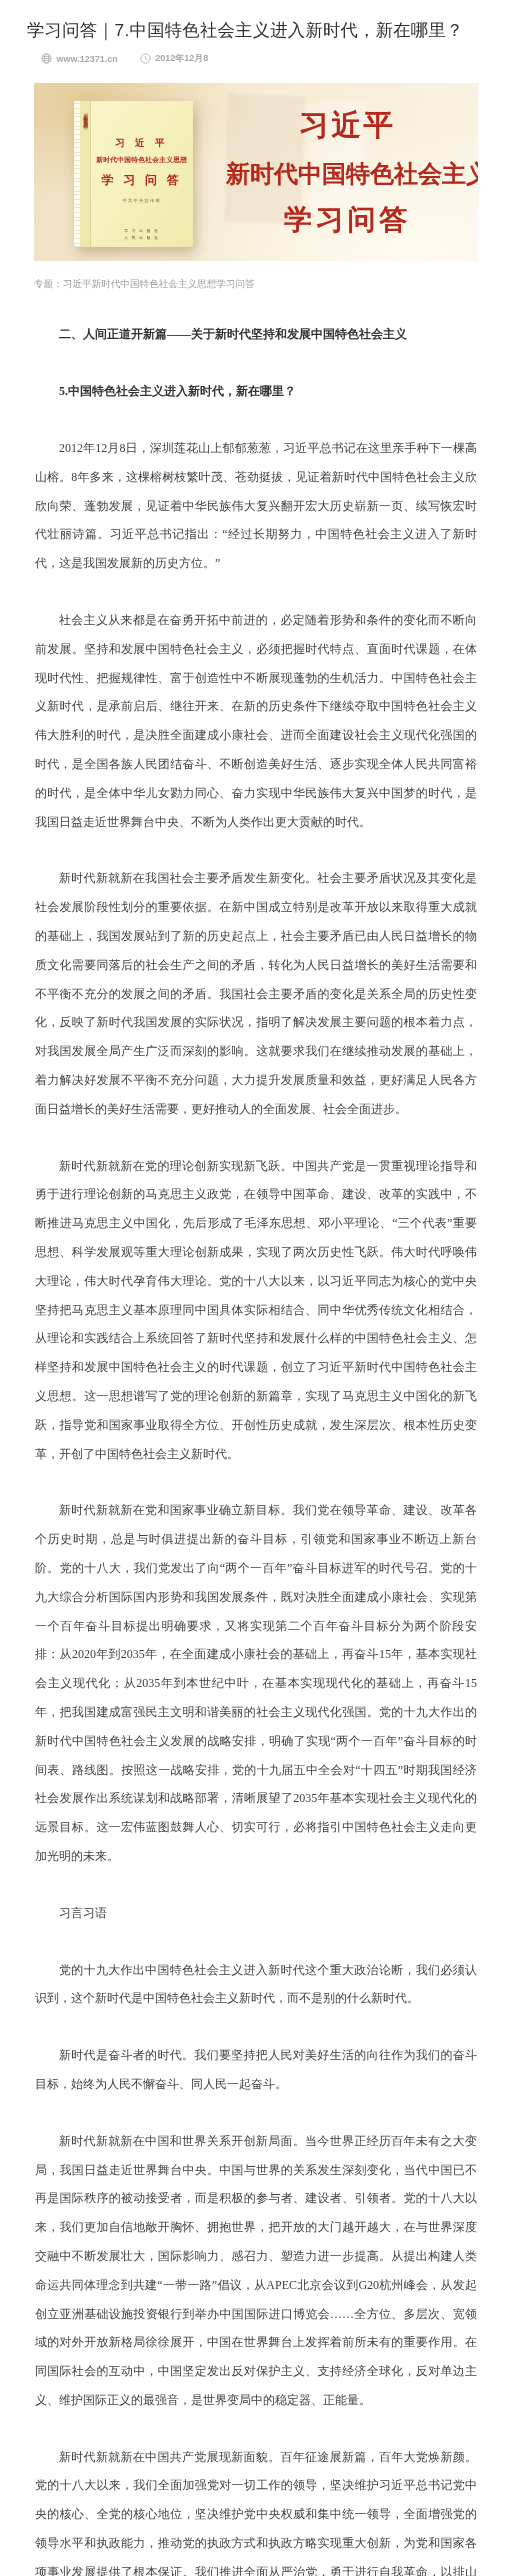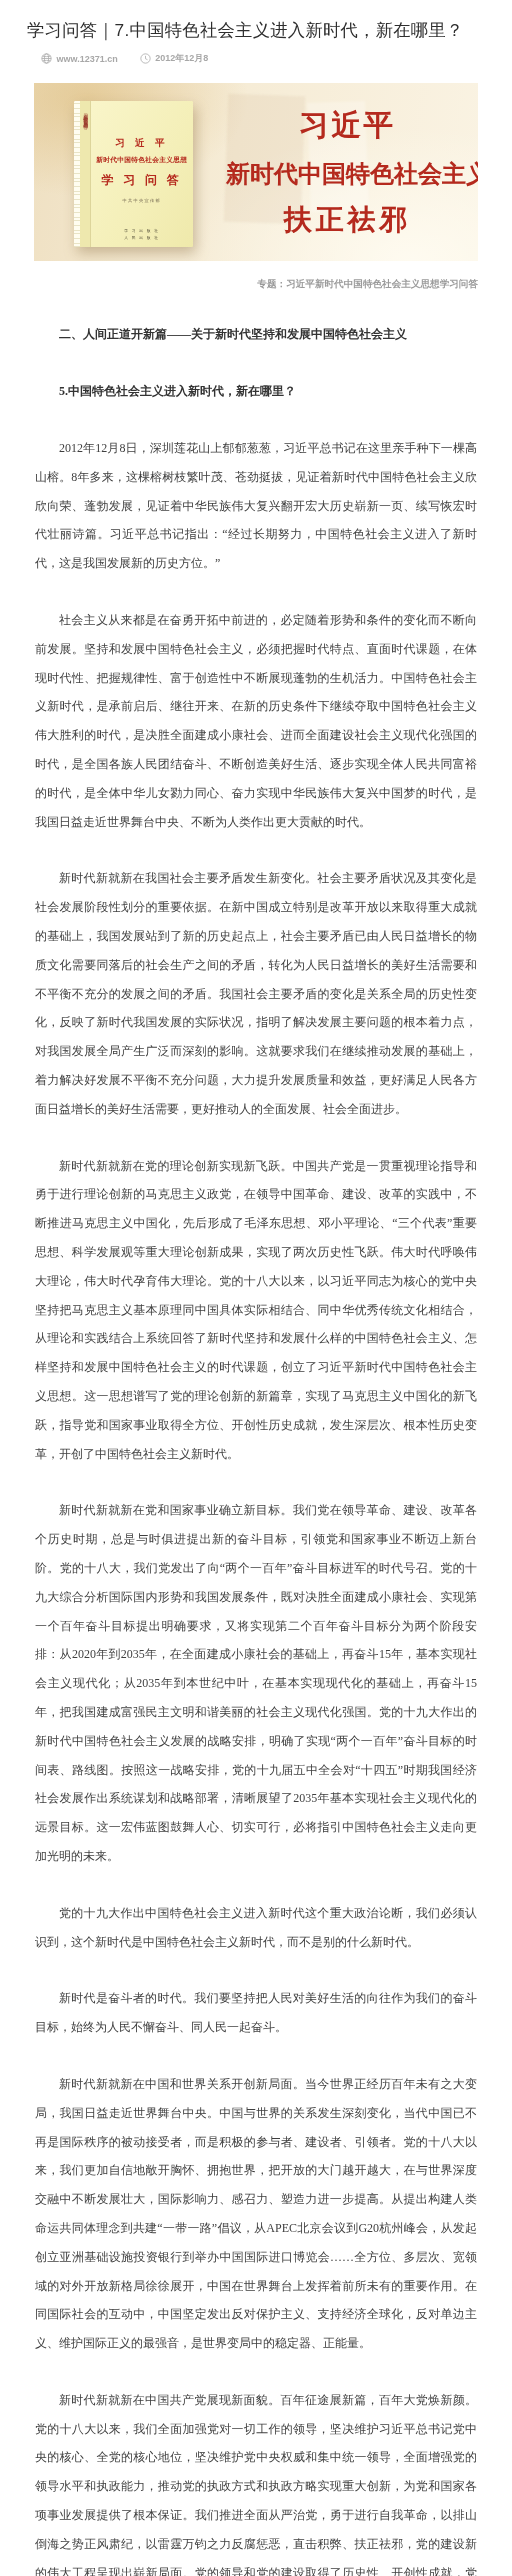--- a/index.html
+++ b/index.html
@@ -45,21 +45,21 @@
   .cover-bottom{position:absolute;bottom:6.4px;left:0;right:0;text-align:center;
         color:#55503a;font-size:3.8px;line-height:1.7;letter-spacing:1.3px;}
 
   .headline{position:absolute;left:192px;right:9px;top:50%;transform:translateY(-50%);
         text-align:center;color:#b5291d;font-weight:bold;
         text-shadow:0 0.6px 0 rgba(120,30,20,.18);}
   .hl-1{font-size:29.5px;letter-spacing:2.6px;}
   .hl-2{font-size:24px;margin-top:11.5px;white-space:nowrap;letter-spacing:0;}
   .hl-3{font-size:28px;margin-top:11.5px;letter-spacing:3.8px;}
 
-  .caption{margin:16.6px 34px 0 34px;text-align:right;color:#9b9b9b;font-size:9.6px;font-weight:bold;}
+  .caption{margin:16.6px 34px 0 34px;text-align:left;color:#9b9b9b;font-size:9.6px;}
 
   .article{padding:29.5px 35px 38px 35px;font-size:12px;line-height:2.4;
         text-align:justify;color:#3f3f3f;}
   .article p{margin:0 0 28px 0;text-indent:2em;font-family:Liberation Serif, serif;}
   .article p.bold{font-weight:bold;color:#333;}
   .article p:last-child{margin-bottom:0;}
 </style>
 </head>
 <body>
 
@@ -110,36 +110,37 @@
         <div class="cover-bottom">
           <div>学 习 出 版 社</div>
           <div>人 民 出 版 社</div>
         </div>
       </div>
     </div>
 
     <div class="headline">
       <div class="hl-1">习近平</div>
       <div class="hl-2">新时代中国特色社会主义思想</div>
-      <div class="hl-3">扶正祛邪</div>
+      <div class="hl-3">学习问答</div>
     </div>
   </div>
 
   <div class="caption">专题：习近平新时代中国特色社会主义思想学习问答</div>
 
   <div class="article">
     <p class="bold">二、人间正道开新篇——关于新时代坚持和发展中国特色社会主义</p>
     <p class="bold">5.中国特色社会主义进入新时代，新在哪里？</p>
 
     <p>2012年12月8日，深圳莲花山上郁郁葱葱，习近平总书记在这里亲手种下一棵高山榕。8年多来，这棵榕树枝繁叶茂、苍劲挺拔，见证着新时代中国特色社会主义欣欣向荣、蓬勃发展，见证着中华民族伟大复兴翻开宏大历史崭新一页、续写恢宏时代壮丽诗篇。习近平总书记指出：“经过长期努力，中国特色社会主义进入了新时代，这是我国发展新的历史方位。”</p>
     <p>社会主义从来都是在奋勇开拓中前进的，必定随着形势和条件的变化而不断向前发展。坚持和发展中国特色社会主义，必须把握时代特点、直面时代课题，在体现时代性、把握规律性、富于创造性中不断展现蓬勃的生机活力。中国特色社会主义新时代，是承前启后、继往开来、在新的历史条件下继续夺取中国特色社会主义伟大胜利的时代，是决胜全面建成小康社会、进而全面建设社会主义现代化强国的时代，是全国各族人民团结奋斗、不断创造美好生活、逐步实现全体人民共同富裕的时代，是全体中华儿女勠力同心、奋力实现中华民族伟大复兴中国梦的时代，是我国日益走近世界舞台中央、不断为人类作出更大贡献的时代。</p>
     <p>新时代新就新在我国社会主要矛盾发生新变化。社会主要矛盾状况及其变化是社会发展阶段性划分的重要依据。在新中国成立特别是改革开放以来取得重大成就的基础上，我国发展站到了新的历史起点上，社会主要矛盾已由人民日益增长的物质文化需要同落后的社会生产之间的矛盾，转化为人民日益增长的美好生活需要和不平衡不充分的发展之间的矛盾。我国社会主要矛盾的变化是关系全局的历史性变化，反映了新时代我国发展的实际状况，指明了解决发展主要问题的根本着力点，对我国发展全局产生广泛而深刻的影响。这就要求我们在继续推动发展的基础上，着力解决好发展不平衡不充分问题，大力提升发展质量和效益，更好满足人民各方面日益增长的美好生活需要，更好推动人的全面发展、社会全面进步。</p>
     <p>新时代新就新在党的理论创新实现新飞跃。中国共产党是一贯重视理论指导和勇于进行理论创新的马克思主义政党，在领导中国革命、建设、改革的实践中，不断推进马克思主义中国化，先后形成了毛泽东思想、邓小平理论、“三个代表”重要思想、科学发展观等重大理论创新成果，实现了两次历史性飞跃。伟大时代呼唤伟大理论，伟大时代孕育伟大理论。党的十八大以来，以习近平同志为核心的党中央坚持把马克思主义基本原理同中国具体实际相结合、同中华优秀传统文化相结合，从理论和实践结合上系统回答了新时代坚持和发展什么样的中国特色社会主义、怎样坚持和发展中国特色社会主义的时代课题，创立了习近平新时代中国特色社会主义思想。这一思想谱写了党的理论创新的新篇章，实现了马克思主义中国化的新飞跃，指导党和国家事业取得全方位、开创性历史成就，发生深层次、根本性历史变革，开创了中国特色社会主义新时代。</p>
     <p>新时代新就新在党和国家事业确立新目标。我们党在领导革命、建设、改革各个历史时期，总是与时俱进提出新的奋斗目标，引领党和国家事业不断迈上新台阶。党的十八大，我们党发出了向“两个一百年”奋斗目标进军的时代号召。党的十九大综合分析国际国内形势和我国发展条件，既对决胜全面建成小康社会、实现第一个百年奋斗目标提出明确要求，又将实现第二个百年奋斗目标分为两个阶段安排：从2020年到2035年，在全面建成小康社会的基础上，再奋斗15年，基本实现社会主义现代化；从2035年到本世纪中叶，在基本实现现代化的基础上，再奋斗15年，把我国建成富强民主文明和谐美丽的社会主义现代化强国。党的十九大作出的新时代中国特色社会主义发展的战略安排，明确了实现“两个一百年”奋斗目标的时间表、路线图。按照这一战略安排，党的十九届五中全会对“十四五”时期我国经济社会发展作出系统谋划和战略部署，清晰展望了2035年基本实现社会主义现代化的远景目标。这一宏伟蓝图鼓舞人心、切实可行，必将指引中国特色社会主义走向更加光明的未来。</p>
 
+    <p>习言习语</p>
     <p>党的十九大作出中国特色社会主义进入新时代这个重大政治论断，我们必须认识到，这个新时代是中国特色社会主义新时代，而不是别的什么新时代。</p>
     <p>新时代是奋斗者的时代。我们要坚持把人民对美好生活的向往作为我们的奋斗目标，始终为人民不懈奋斗、同人民一起奋斗。</p>
 
     <p>新时代新就新在中国和世界关系开创新局面。当今世界正经历百年未有之大变局，我国日益走近世界舞台中央。中国与世界的关系发生深刻变化，当代中国已不再是国际秩序的被动接受者，而是积极的参与者、建设者、引领者。党的十八大以来，我们更加自信地敞开胸怀、拥抱世界，把开放的大门越开越大，在与世界深度交融中不断发展壮大，国际影响力、感召力、塑造力进一步提高。从提出构建人类命运共同体理念到共建“一带一路”倡议，从APEC北京会议到G20杭州峰会，从发起创立亚洲基础设施投资银行到举办中国国际进口博览会……全方位、多层次、宽领域的对外开放新格局徐徐展开，中国在世界舞台上发挥着前所未有的重要作用。在同国际社会的互动中，中国坚定发出反对保护主义、支持经济全球化，反对单边主义、维护国际正义的最强音，是世界变局中的稳定器、正能量。</p>
     <p>新时代新就新在中国共产党展现新面貌。百年征途展新篇，百年大党焕新颜。党的十八大以来，我们全面加强党对一切工作的领导，坚决维护习近平总书记党中央的核心、全党的核心地位，坚决维护党中央权威和集中统一领导，全面增强党的领导水平和执政能力，推动党的执政方式和执政方略实现重大创新，为党和国家各项事业发展提供了根本保证。我们推进全面从严治党，勇于进行自我革命，以排山倒海之势正风肃纪，以雷霆万钧之力反腐惩恶，直击积弊、扶正祛邪，党的建设新的伟大工程呈现出崭新局面。党的领导和党的建设取得了历史性、开创性成就，党的面貌焕然一新。</p>
 
   </div>
 
 </div>
 

